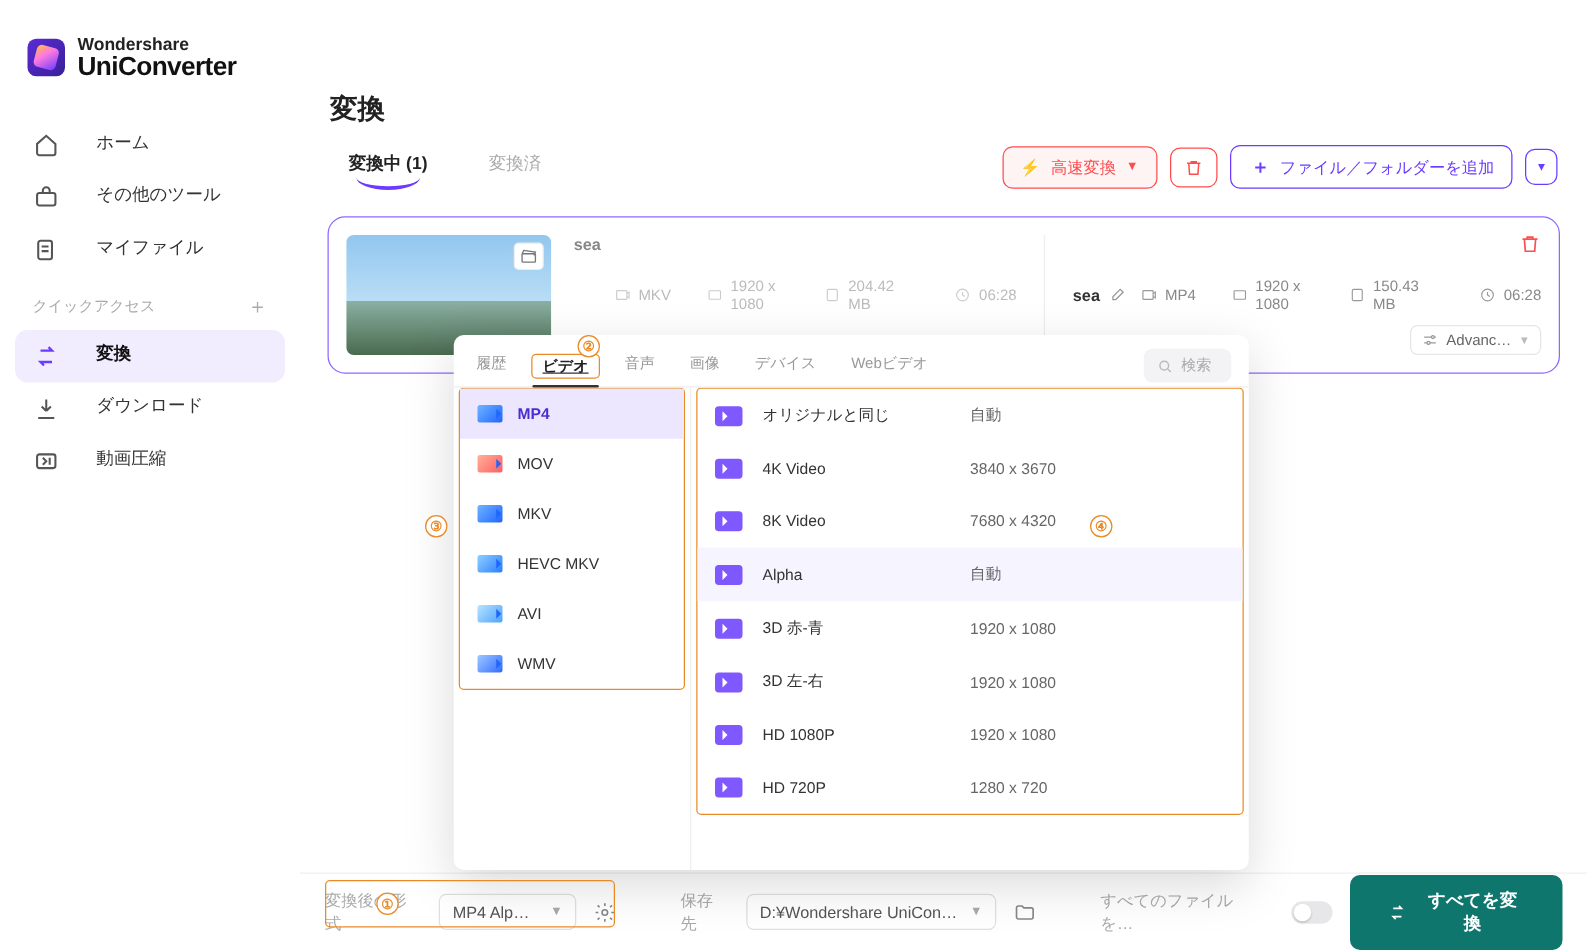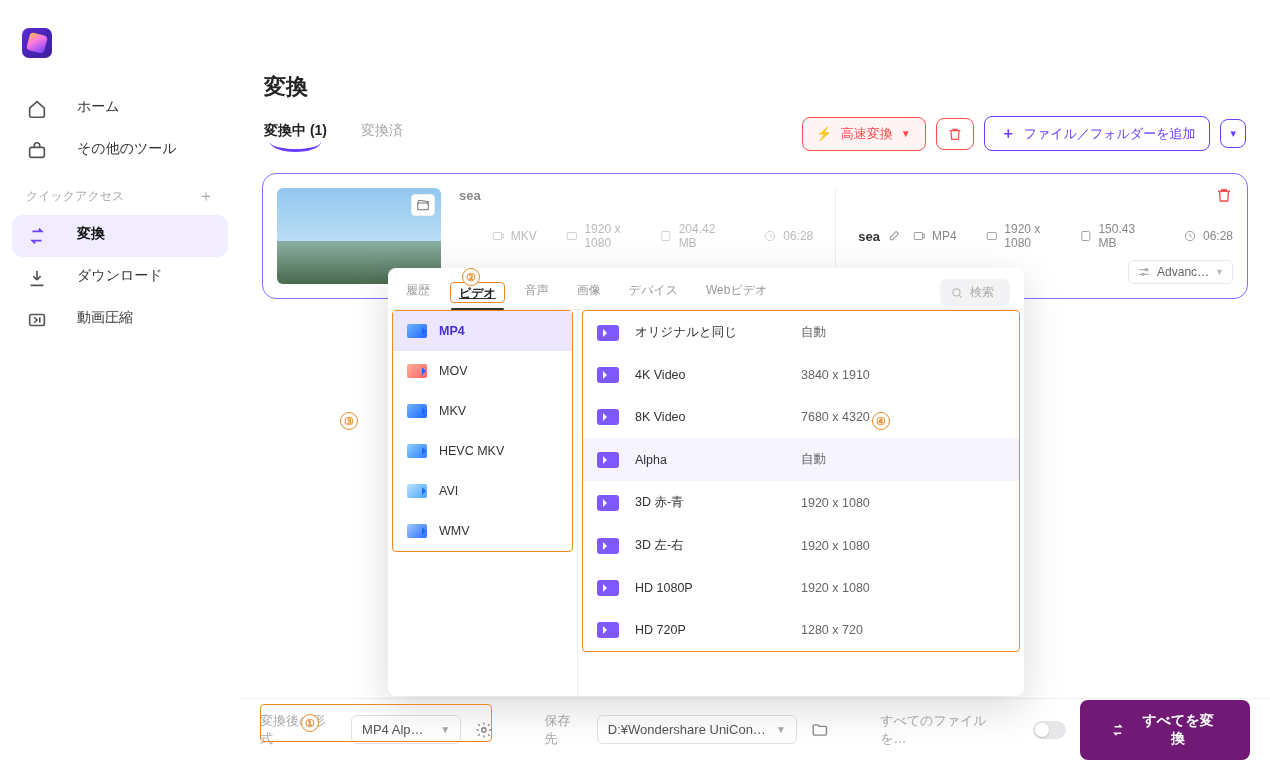--- a/index.html
+++ b/index.html
@@ -18,21 +18,21 @@
 .nav .item { display:flex; align-items:flex-start; gap:29px; padding:10px 14px; border-radius:10px; color:#333; font-size:14px; cursor:pointer; }
 .nav .item .icn { width:22px; height:22px; color:#555; display:flex; align-items:center; justify-content:center; }
 .nav .item.active { background:#f1edff; color:#111; font-weight:600; }
 .nav .item.active .icn { color:#6b3cff; }
 .nav .group-label { display:flex; align-items:center; justify-content:space-between; padding:14px 14px 8px 14px; color:#aaa; font-size:12px; }
 .nav .group-label .plus { color:#aaa; font-size:16px; cursor:pointer; }
 .main { position:absolute; left:240px; right:0; top:0; bottom:0; background:#fff; }
 .page-title { font-size:22px; font-weight:700; color:#222; padding:72px 24px 14px 24px; }
 .subheader { display:flex; align-items:center; justify-content:space-between; padding:0 24px 4px 24px; }
 .tabs { display:flex; gap:34px; align-items:flex-end; }
-.tab { font-size:14px; color:#aaa; padding-bottom:6px; position:relative; cursor:pointer; }
+.tab { font-size:14px; color:#aaa; padding-bottom:6px; position:relative; cursor:pointer;margin-left:15px; }
 .tab.active { color:#222; font-weight:700; }
 .tab.active .count { color:#222; }
 .tab.active:after { content:""; position:absolute; left:6px; right:6px; bottom:-6px; height:10px; border-bottom:3px solid #6b3cff; border-radius:0 0 50% 50%/0 0 10px 10px; }
 .actions { display:flex; gap:10px; align-items:center; }
 .btn { display:flex; align-items:center; gap:8px; border:1px solid #ddd; border-radius:8px; padding:7px 14px; font-size:13px; cursor:pointer; background:#fff; }
 .btn.speed { border-color:#ff4d4f; color:#ff4d4f; background:#fff4f4; }
 .btn.speed .bolt { color:#ff4d4f; }
 .btn.speed .chev { color:#ff4d4f; font-size:10px; }
 .btn.trash { padding:7px 10px; color:#ff4d4f; border-color:#ff4d4f; }
 .btn.add { border-color:#6b3cff; color:#6b3cff; padding-left:16px; }
@@ -51,21 +51,21 @@
 .metarow .mi svg { width:14px; height:14px; color:#ccc; }
 .metarow.out { color:#888; }
 .metarow.out .mi svg { color:#999; }
 .card .delicon { position:absolute; top:12px; right:14px; color:#ff4d4f; cursor:pointer; }
 .card .delicon svg { width:18px; height:18px; }
 .sep { width:1px; background:#eee; align-self:stretch; margin:0 4px; }
 .card .advance { position:absolute; right:14px; bottom:14px; display:flex; align-items:center; gap:6px; border:1px solid #e6e6e6; border-radius:6px; padding:4px 8px; font-size:12px; color:#666; cursor:pointer; }
 .fname .edit { color:#999; }
 .fname .edit svg { width:14px; height:14px; }
 
-.popover { position:absolute; left:363px; top:268px; width:636px; height:428px; background:#fff; box-shadow:0 12px 40px rgba(0,0,0,0.15); border-radius:8px; display:flex; flex-direction:column; z-index:50;margin-left:25px; }
+.popover { position:absolute; left:363px; top:268px; width:636px; height:428px; background:#fff; box-shadow:0 12px 40px rgba(0,0,0,0.15); border-radius:8px; display:flex; flex-direction:column; z-index:50; }
 .pop-tabs { display:flex; align-items:center; gap:20px; padding:8px 14px 0 14px; border-bottom:1px solid #eee; }
 .pop-tabs .pt { font-size:12px; color:#999; padding:6px 4px 10px 4px; cursor:pointer; position:relative; }
 .pop-tabs .pt.active { color:#222; font-weight:700; }
 .pop-tabs .pt.active:after { content:""; position:absolute; left:-4px; right:-4px; bottom:0; height:2px; background:#333; border-radius:2px; }
 .pop-tabs .pt-wrap { border:1.5px solid #e98a27; border-radius:4px; padding:0 4px; margin:0 -4px;text-decoration:underline; }
 .pop-tabs .search { margin-left:auto; display:flex; align-items:center; gap:6px; background:#f3f3f5; border-radius:7px; padding:5px 16px 5px 10px; color:#aaa; font-size:12px; }
 .pop-tabs .search svg { width:14px; height:14px; color:#bbb; }
 .pop-body { flex:1; display:flex; overflow:hidden; }
 .fmt-col { width:190px; border-right:1px solid #eee; overflow:auto; }
 .fmt-col .marker-box { border:1.5px solid #e98a27; border-radius:4px; margin:0 4px 4px 4px; }
@@ -89,21 +89,21 @@
 
 .bottom { position:absolute; left:240px; right:0; bottom:0; height:62px; border-top:1px solid #f0f0f0; background:#fff; display:flex; align-items:center; padding:0 20px; gap:14px; }
 .bb-label { font-size:13px; color:#aaa; }
 .bb-select { display:flex; align-items:center; gap:8px; border:1px solid #e0e0e0; border-radius:6px; padding:6px 10px; font-size:13px; color:#555; background:#fff; min-width:110px; cursor:pointer; }
 .bb-select .chev { color:#aaa; font-size:10px; margin-left:auto; }
 .bb-icn { color:#888; cursor:pointer; width:18px; height:18px; display:flex; align-items:center; justify-content:center; }
 .bb-icn svg { width:100%; height:100%; }
 .bb-spacer { width:24px; }
 .bb-toggle { margin-left:8px; width:34px; height:18px; border-radius:9px; background:#e7e7ea; position:relative; cursor:pointer; }
 .bb-toggle:after { content:""; position:absolute; top:2px; left:2px; width:14px; height:14px; background:#fff; border-radius:50%; box-shadow:0 1px 2px rgba(0,0,0,0.2); }
-.bb-primary { margin-left:auto; background:#701a75; color:#fff; border:none; border-radius:8px; padding:12px 30px; font-size:14px; font-weight:600; display:flex; align-items:center; gap:10px; cursor:pointer; }
+.bb-primary { margin-left:auto; background:#0f766e; color:#fff; border:none; border-radius:8px; padding:12px 30px; font-size:14px; font-weight:600; display:flex; align-items:center; gap:10px; cursor:pointer; }
 .bb-primary svg { width:16px; height:16px; }
 
 .callout { position:absolute; width:18px; height:18px; border:1.5px solid #e98a27; border-radius:50%; color:#e98a27; font-size:11px; display:flex; align-items:center; justify-content:center; font-weight:600; background:#fff; z-index:60; }
 
 .bottom-marker { position:absolute; border:1.5px solid #e98a27; border-radius:4px; pointer-events:none; z-index:55; }
 </style>
 </head>
 <body>
 
 <div class="titlebar">
@@ -139,38 +139,52 @@
       <svg viewBox="0 0 24 24" stroke="currentColor" stroke-width="2">
         <line x1="6" y1="6" x2="18" y2="18"></line>
         <line x1="18" y1="6" x2="6" y2="18"></line>
       </svg>
     </span>
 </div>
 
 <div class="sidebar">
   <div class="brand">
     <div class="brand-logo"></div>
+    <div class="brand-text">
+      <span class="line1">Wondershare</span>
+      <span class="line2">UniConverter</span>
+    </div>
   </div>
   <div class="nav">
     <div class="item">
       <span class="icn">
           <svg viewBox="0 0 24 24" fill="none" stroke="currentColor" stroke-width="1.8">
             <path d="M4 11l8-7 8 7v8a2 2 0 01-2 2H6a2 2 0 01-2-2z"></path>
           </svg>
         </span>
       <span>ホーム</span>
     </div>
     <div class="item">
       <span class="icn">
           <svg viewBox="0 0 24 24" fill="none" stroke="currentColor" stroke-width="1.8">
             <rect x="4" y="8" width="16" height="11" rx="2"></rect>
             <path d="M9 8V6a3 3 0 016 0v2"></path>
           </svg>
         </span>
       <span>その他のツール</span>
+    </div>
+    <div class="item">
+      <span class="icn">
+          <svg viewBox="0 0 24 24" fill="none" stroke="currentColor" stroke-width="1.8">
+            <rect x="5" y="4" width="12" height="16" rx="2"></rect>
+            <line x1="8" y1="9" x2="14" y2="9"></line>
+            <line x1="8" y1="13" x2="14" y2="13"></line>
+          </svg>
+        </span>
+      <span>マイファイル</span>
     </div>
     <div class="group-label">
       <span>クイックアクセス</span>
       <span class="plus">＋</span>
     </div>
     <div class="item active">
       <span class="icn">
           <svg viewBox="0 0 24 24" fill="none" stroke="currentColor" stroke-width="2">
             <path d="M7 7h10l-3-3M17 17H7l3 3"></path>
           </svg>
@@ -373,21 +387,21 @@
     <div class="res-col">
       <div class="marker-box">
         <div class="res">
             <span class="ricn"></span>
             <span class="label">オリジナルと同じ</span>
             <span class="dim">自動</span>
           </div>
         <div class="res">
             <span class="ricn"></span>
             <span class="label">4K Video</span>
-            <span class="dim">3840 x 1910</span>
+            <span class="dim">3840 x 3670</span>
           </div>
         <div class="res">
             <span class="ricn"></span>
             <span class="label">8K Video</span>
             <span class="dim">7680 x 4320</span>
           </div>
         <div class="res hover">
             <span class="ricn"></span>
             <span class="label">Alpha</span>
             <span class="dim">自動</span>

